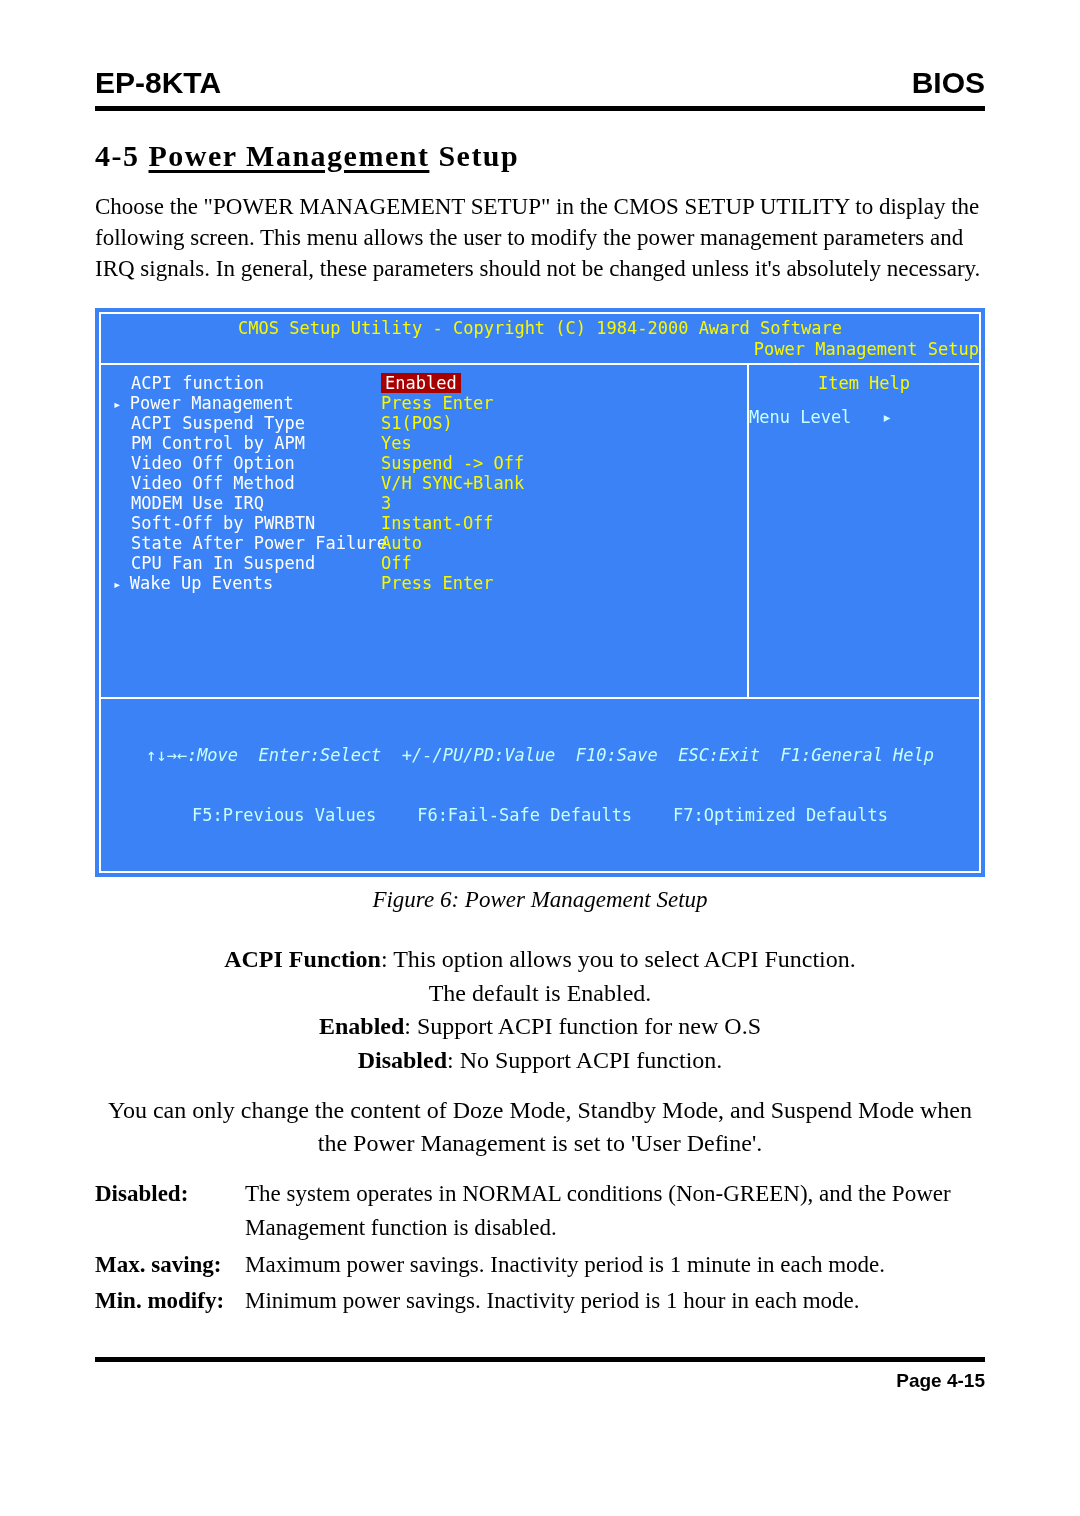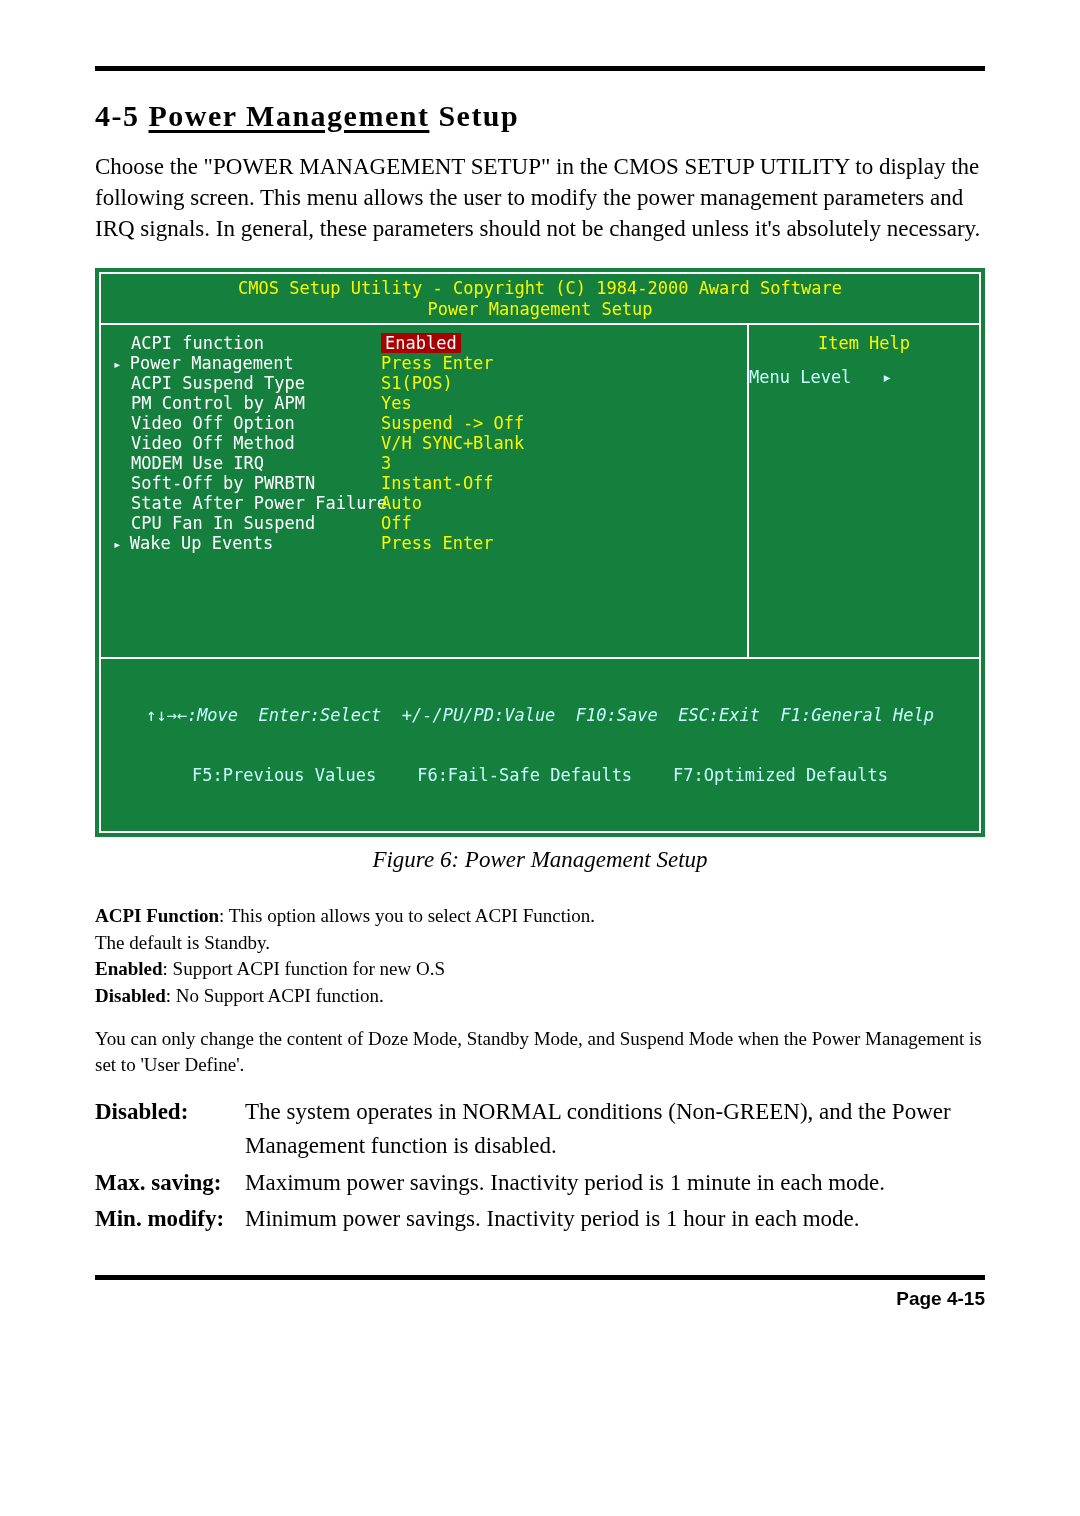--- a/index.html
+++ b/index.html
@@ -40,38 +40,38 @@
   .section-title .num { }
   .section-title .ul { text-decoration: underline; text-underline-offset: 4px; }
   .intro {
     font-size: 23px;
     line-height: 1.35;
     margin: 0 0 24px 0;
   }
 
   
   .bios-outer {
-    background: #15803d;
+    background: #3b82f6;
     color: #fff;
     padding: 4px;
     margin: 0 0 10px 0;
     font-family: "Lucida Console", Consolas, monospace;
     font-size: 17px;
   }
   .bios-frame {
     border: 2px solid #fff;
     padding: 0;
   }
   .bios-title {
     text-align: center;
     padding: 4px 0 1px 0;
     color: #f8f800;
   }
   .bios-subtitle {
-    text-align: center;
+    text-align: right;
     padding: 0 0 4px 0;
     color: #f8f800;
   }
   .bios-sep { border-top: 2px solid #fff; }
   .bios-body {
     display: flex;
   }
   .bios-left {
     flex: 1 1 auto;
     padding: 8px 14px 14px 30px;
@@ -99,21 +99,21 @@
   .bios-footer .l1 { color:#c8ffff;font-style:italic; }
   .bios-footer .l2 { color:#c8ffff; }
 
   .fig-caption {
     text-align:center;
     font-style: italic;
     font-size: 23px;
     margin: 10px 0 30px 0;
   }
 
-  .body-block { font-size: 19px; line-height: 1.4; margin: 0 0 16px 0; }
+  .body-block { font-size: 24px; line-height: 1.4; margin: 0 0 16px 0; text-align: center; }
   .body-block .b { font-weight: bold; }
 
   .defs { font-size: 23px; line-height: 1.5; }
   .def-row { display:flex; margin-bottom: 2px; }
   .def-term { width: 150px; font-weight: bold; }
   .def-text { flex:1; }
 
   .bottom-rule {
     border: none;
     border-top: 5px solid #000;
@@ -124,20 +124,24 @@
     font-weight: bold;
     font-size: 19px;
     text-align: right;
   }
 </style>
 </head>
 <body>
 
 <div class="page">
 
+  <div class="top-row">
+    <span class="top-left">EP-8KTA</span>
+    <span class="top-right">BIOS</span>
+  </div>
   <hr class="top-rule">
 
   <h2 class="section-title">
     <span class="num">4-5</span>
     <span class="ul">Power Management</span>
     <span>Setup</span>
   </h2>
 
   <p class="intro">Choose the "POWER MANAGEMENT SETUP" in the CMOS SETUP UTILITY to display the following screen. This menu allows the user to modify the power management parameters and IRQ signals. In general, these parameters should not be changed unless it's absolutely necessary.</p>
 
@@ -203,21 +207,21 @@
         <div class="l1">↑↓→←:Move  Enter:Select  +/-/PU/PD:Value  F10:Save  ESC:Exit  F1:General Help</div>
         <div class="l2">F5:Previous Values    F6:Fail-Safe Defaults    F7:Optimized Defaults</div>
       </div>
     </div>
   </div>
 
   <div class="fig-caption">Figure 6:  Power Management Setup</div>
 
   <div class="body-block">
     <span class="b">ACPI Function</span><span>: This option allows you to select ACPI Function.</span><br>
-    <span>The default is Standby.</span><br>
+    <span>The default is Enabled.</span><br>
     <span class="b">Enabled</span><span>:  Support ACPI function for new O.S</span><br>
     <span class="b">Disabled</span><span>: No Support ACPI function.</span>
   </div>
 
   <div class="body-block">You can only change the content of Doze Mode, Standby Mode, and Suspend Mode when the Power Management is set to 'User Define'.</div>
 
 
   <div class="defs" id="defs-list">
       <div class="def-row">
         <div class="def-term">Disabled:</div>

